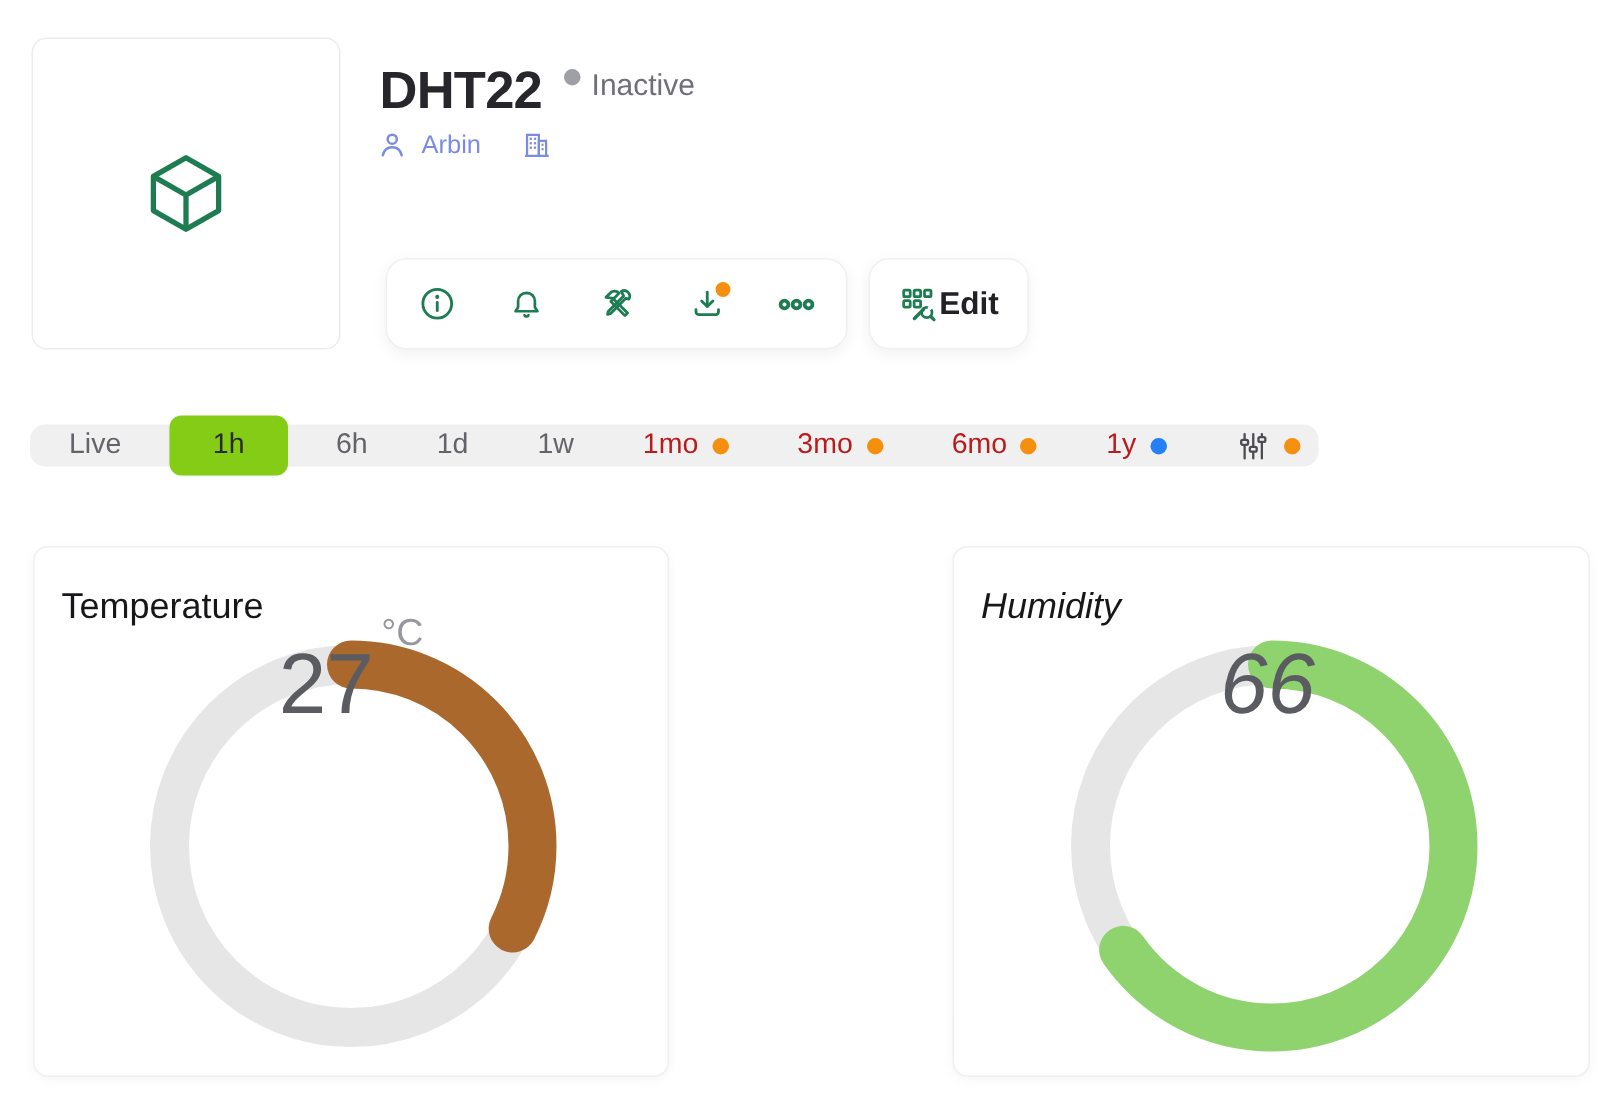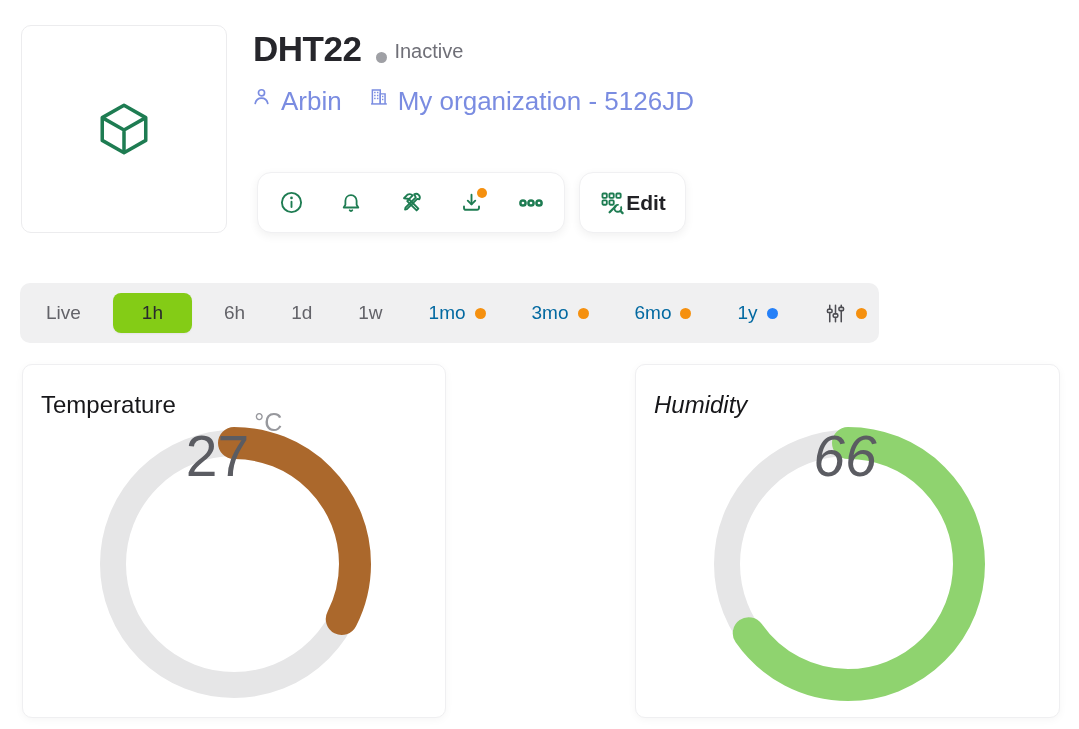--- a/index.html
+++ b/index.html
@@ -11,50 +11,50 @@
   body{font-family:"Liberation Sans", sans-serif; color:var(--ink);}
   .page{position:relative; width:1079px; height:729px; background:#fff; overflow:hidden;}
 
   
   .device-card{position:absolute; left:21px; top:25px; width:206px; height:208px;
     background:#fff; border:1px solid #ececee; border-radius:10px;
     display:flex; align-items:center; justify-content:center;}
 
   
   .title-row{position:absolute; left:253px; top:31px; display:flex; align-items:center; gap:15px;}
-  .device-title{font-size:35px; font-weight:800; letter-spacing:-.5px; color:var(--ink); line-height:1;}
-  .status{display:flex; align-items:flex-end; gap:7px; margin-top:6px;}
+  .device-title{font-size:35px; font-weight:800; letter-spacing:-.5px; color:var(--ink); line-height:1;margin-top:12px;}
+  .status{display:flex; align-items:flex-start; gap:7px; margin-top:6px;}
   .status-dot{width:11px; height:11px; border-radius:50%; background:#9fa0a5;}
   .status-label{font-size:20px; color:var(--muted);}
 
   
   .links-row{position:absolute; left:251px; top:86px; display:flex; align-items:center; gap:26px;}
-  .link{display:flex; align-items:flex-start; gap:9px; color:var(--link); font-size:26px; text-decoration:none; cursor:pointer;}
+  .link{display:flex; align-items:flex-end; gap:9px; color:var(--link); font-size:17px; text-decoration:none; cursor:pointer;}
 
   
   .toolbar{position:absolute; left:257px; top:172px; width:308px; height:61px;
     background:#fff; border:1px solid #f0f0f2; border-radius:14px;
     box-shadow:0 3px 10px rgba(0,0,0,.06);
     display:flex; align-items:center; justify-content:space-between; padding:0 16px;}
   .tool-btn{position:relative; width:34px; height:34px; border:none; background:transparent;
     display:flex; align-items:center; justify-content:center; cursor:pointer; border-radius:8px;}
   .badge-dot{position:absolute; top:2px; right:1px; width:10px; height:10px; border-radius:50%; background:var(--orange);}
 
   .edit-btn{position:absolute; left:579px; top:172px; width:107px; height:61px;
     background:#fff; border:1px solid #f0f0f2; border-radius:14px;
     box-shadow:0 3px 10px rgba(0,0,0,.06);
     display:flex; align-items:center; justify-content:center; gap:1px; cursor:pointer;}
   .edit-label{font-size:21px; font-weight:700; color:#222226;}
 
   
-  .tabbar{position:absolute; left:20px; top:283px; width:859px; height:60px;
+  .tabbar{position:absolute; left:20px; top:283px; width:859px; height:28px;
     background:#f0f0f1; border-radius:10px; display:flex; align-items:center; gap:42px; padding:0 0 0 24px;}
   .tab{display:flex; align-items:center; gap:9px; font-size:19px; color:#636369; cursor:pointer;
     background:transparent; border:none; white-space:nowrap; height:40px; border-radius:8px; padding:0 2px;}
-  .tab.light{color:#0369a1;}
+  .tab.light{color:#b91c1c;}
   .tab.active{background:#84cc16; color:#29292e; padding:0 29px; box-shadow:0 1px 2px rgba(0,0,0,.05); margin:0 -12px;}
   .tab .dot{width:11px; height:11px; border-radius:50%; display:inline-block;}
   .tab svg{display:block;}
 
   
   .widget{position:absolute; top:364px; height:354px; background:#fff; border:1px solid #efeff1;
     border-radius:10px; box-shadow:0 2px 8px rgba(0,0,0,.04);}
   .widget.temp{left:22px; width:424px;}
   .widget.hum{left:635px; width:425px;font-style:italic;}
   .widget-title{position:absolute; left:18px; top:26px; font-size:24px; color:#17171a;}
@@ -100,21 +100,20 @@
           <rect x="7" y="6.6" width="1.7" height="1.7"></rect>
             <rect x="10.2" y="6.6" width="1.7" height="1.7"></rect>
           <rect x="7" y="10" width="1.7" height="1.7"></rect>
             <rect x="10.2" y="10" width="1.7" height="1.7"></rect>
           <rect x="7" y="13.4" width="1.7" height="1.7"></rect>
             <rect x="10.2" y="13.4" width="1.7" height="1.7"></rect>
           <rect x="16" y="11.2" width="1.6" height="1.6"></rect>
             <rect x="16" y="14.6" width="1.6" height="1.6"></rect>
         </g>
       </svg>
-      <span>My organization - 5126JD</span>
     </a>
   </div>
 
   <div class="toolbar">
     <button class="tool-btn">
       <svg width="25" height="25" viewBox="0 0 24 24" fill="none" stroke="var(--green)" stroke-width="1.8" stroke-linecap="round">
         <circle cx="12" cy="12" r="9.2"></circle>
         <path d="M12 11.2v5.2"></path>
         <circle cx="12" cy="7.6" r="0.6" fill="var(--green)" stroke-width="1.4"></circle>
       </svg>

